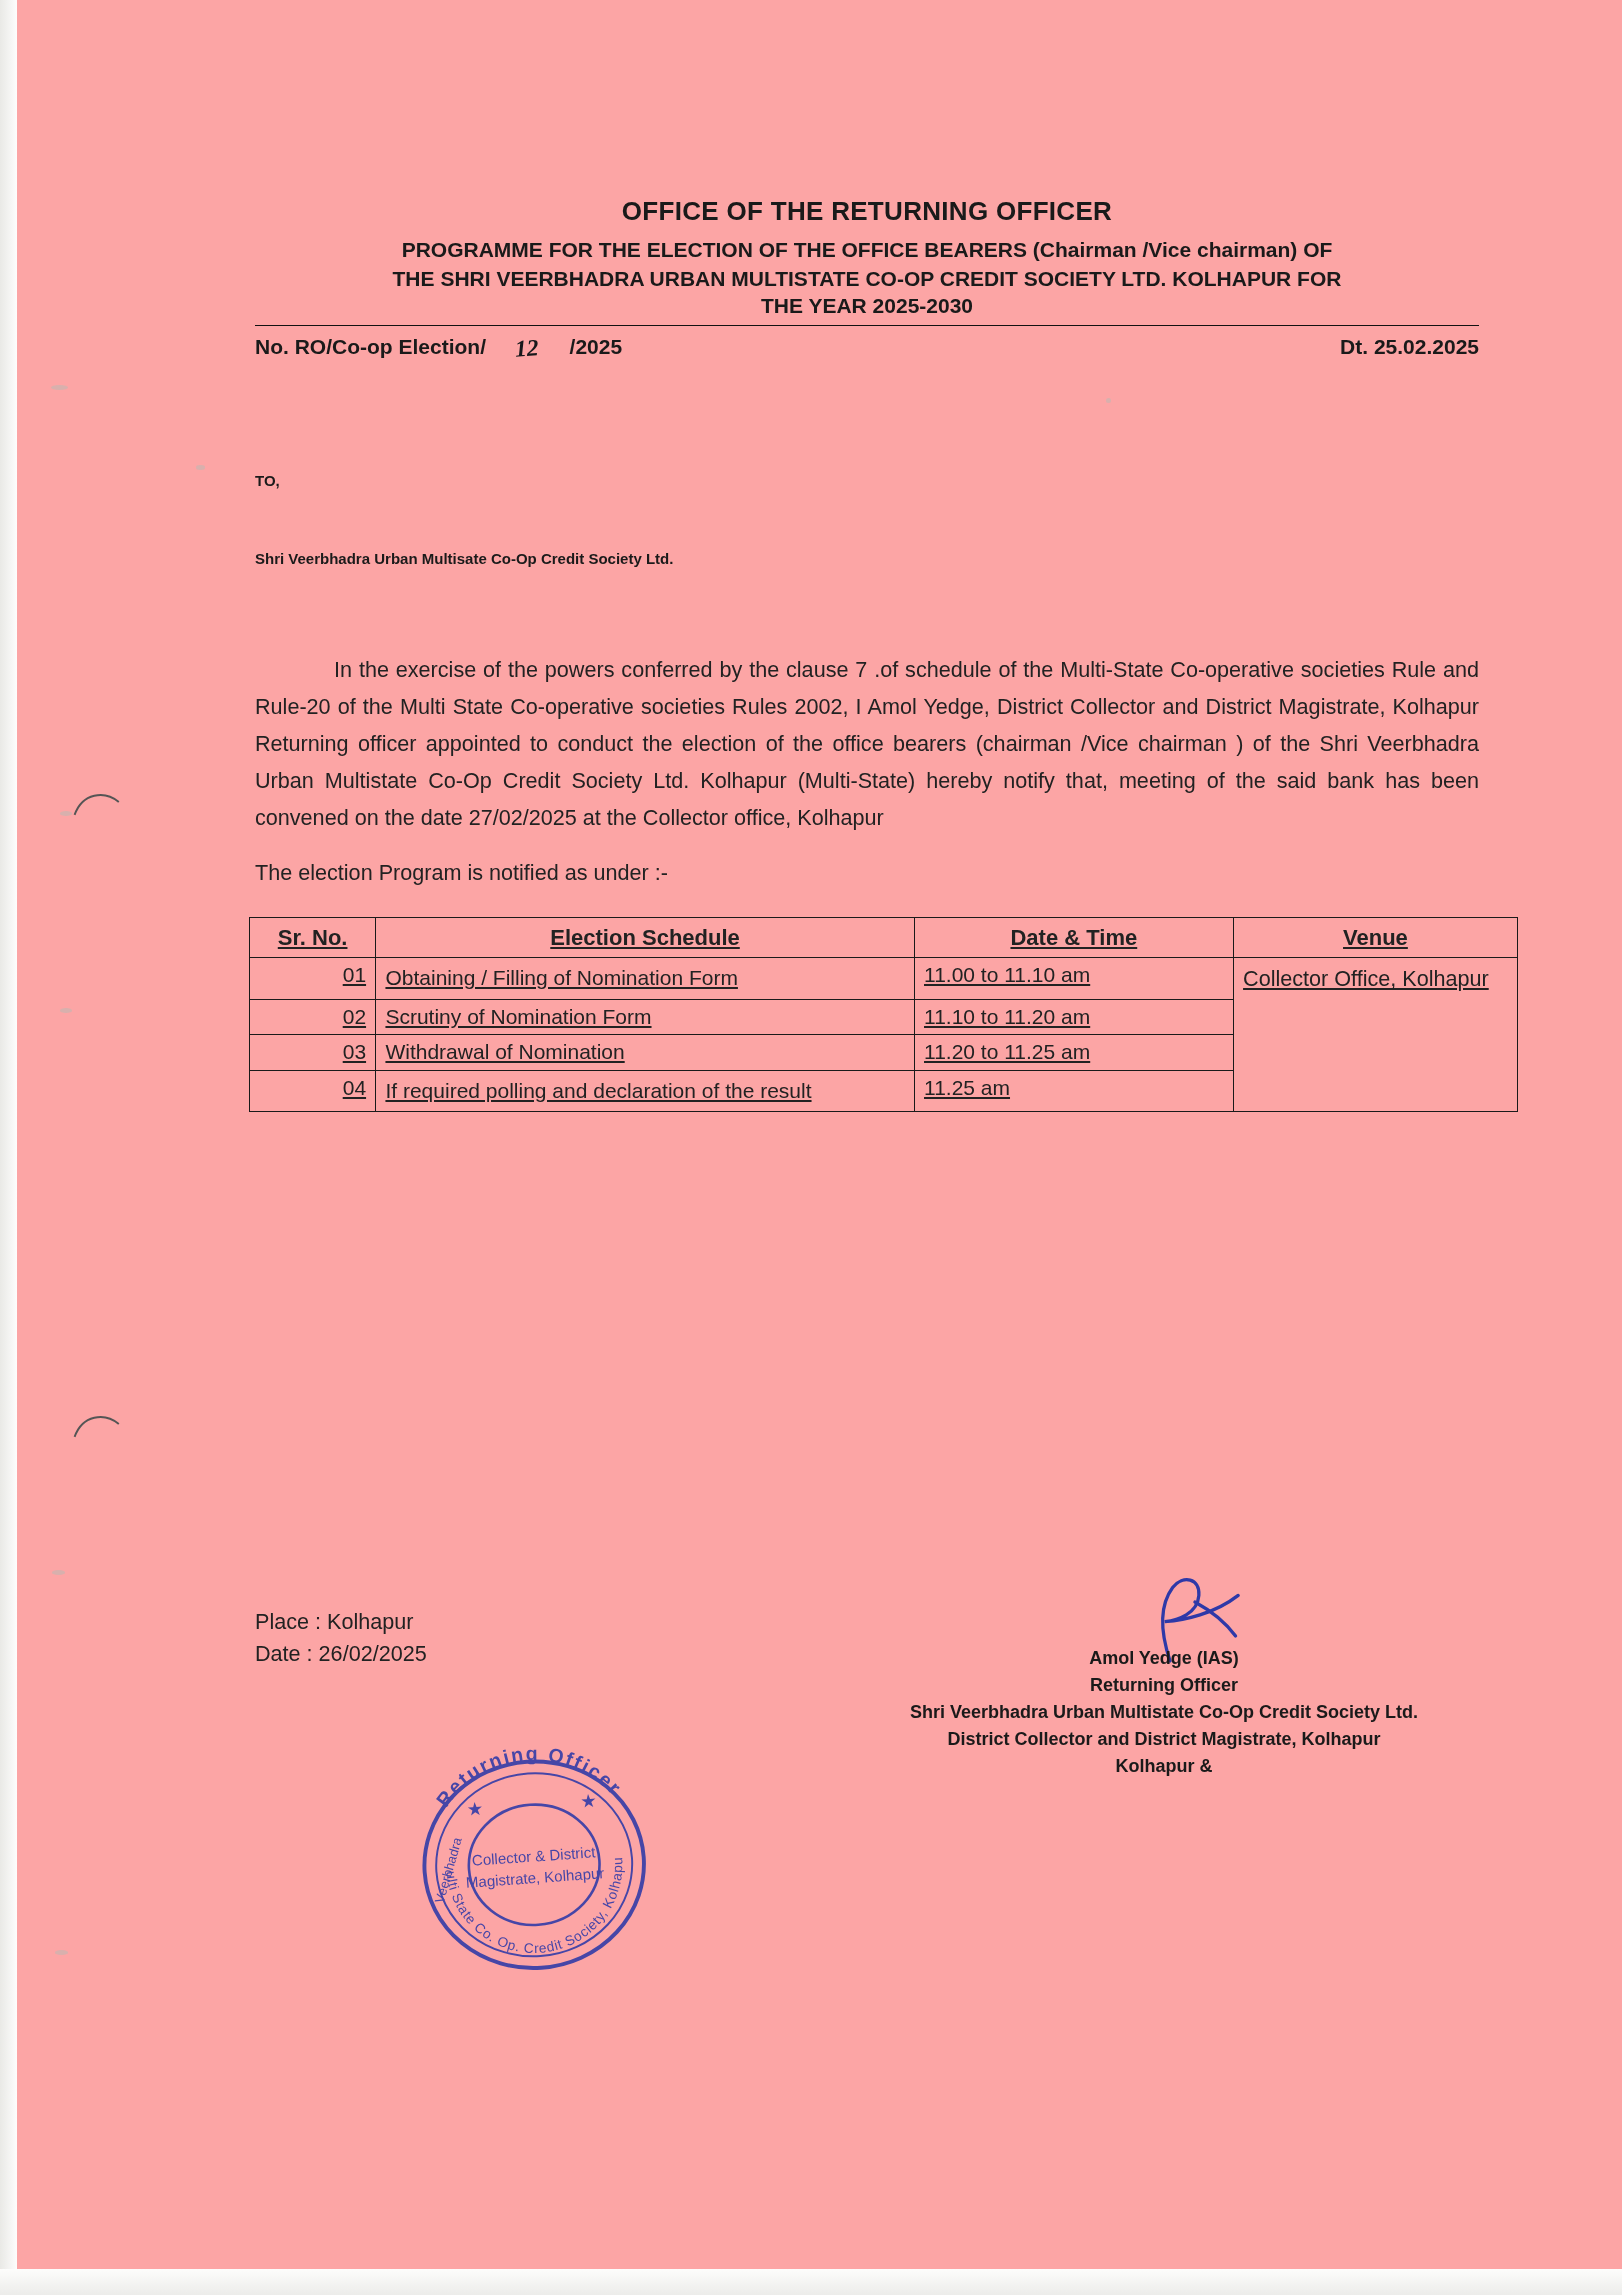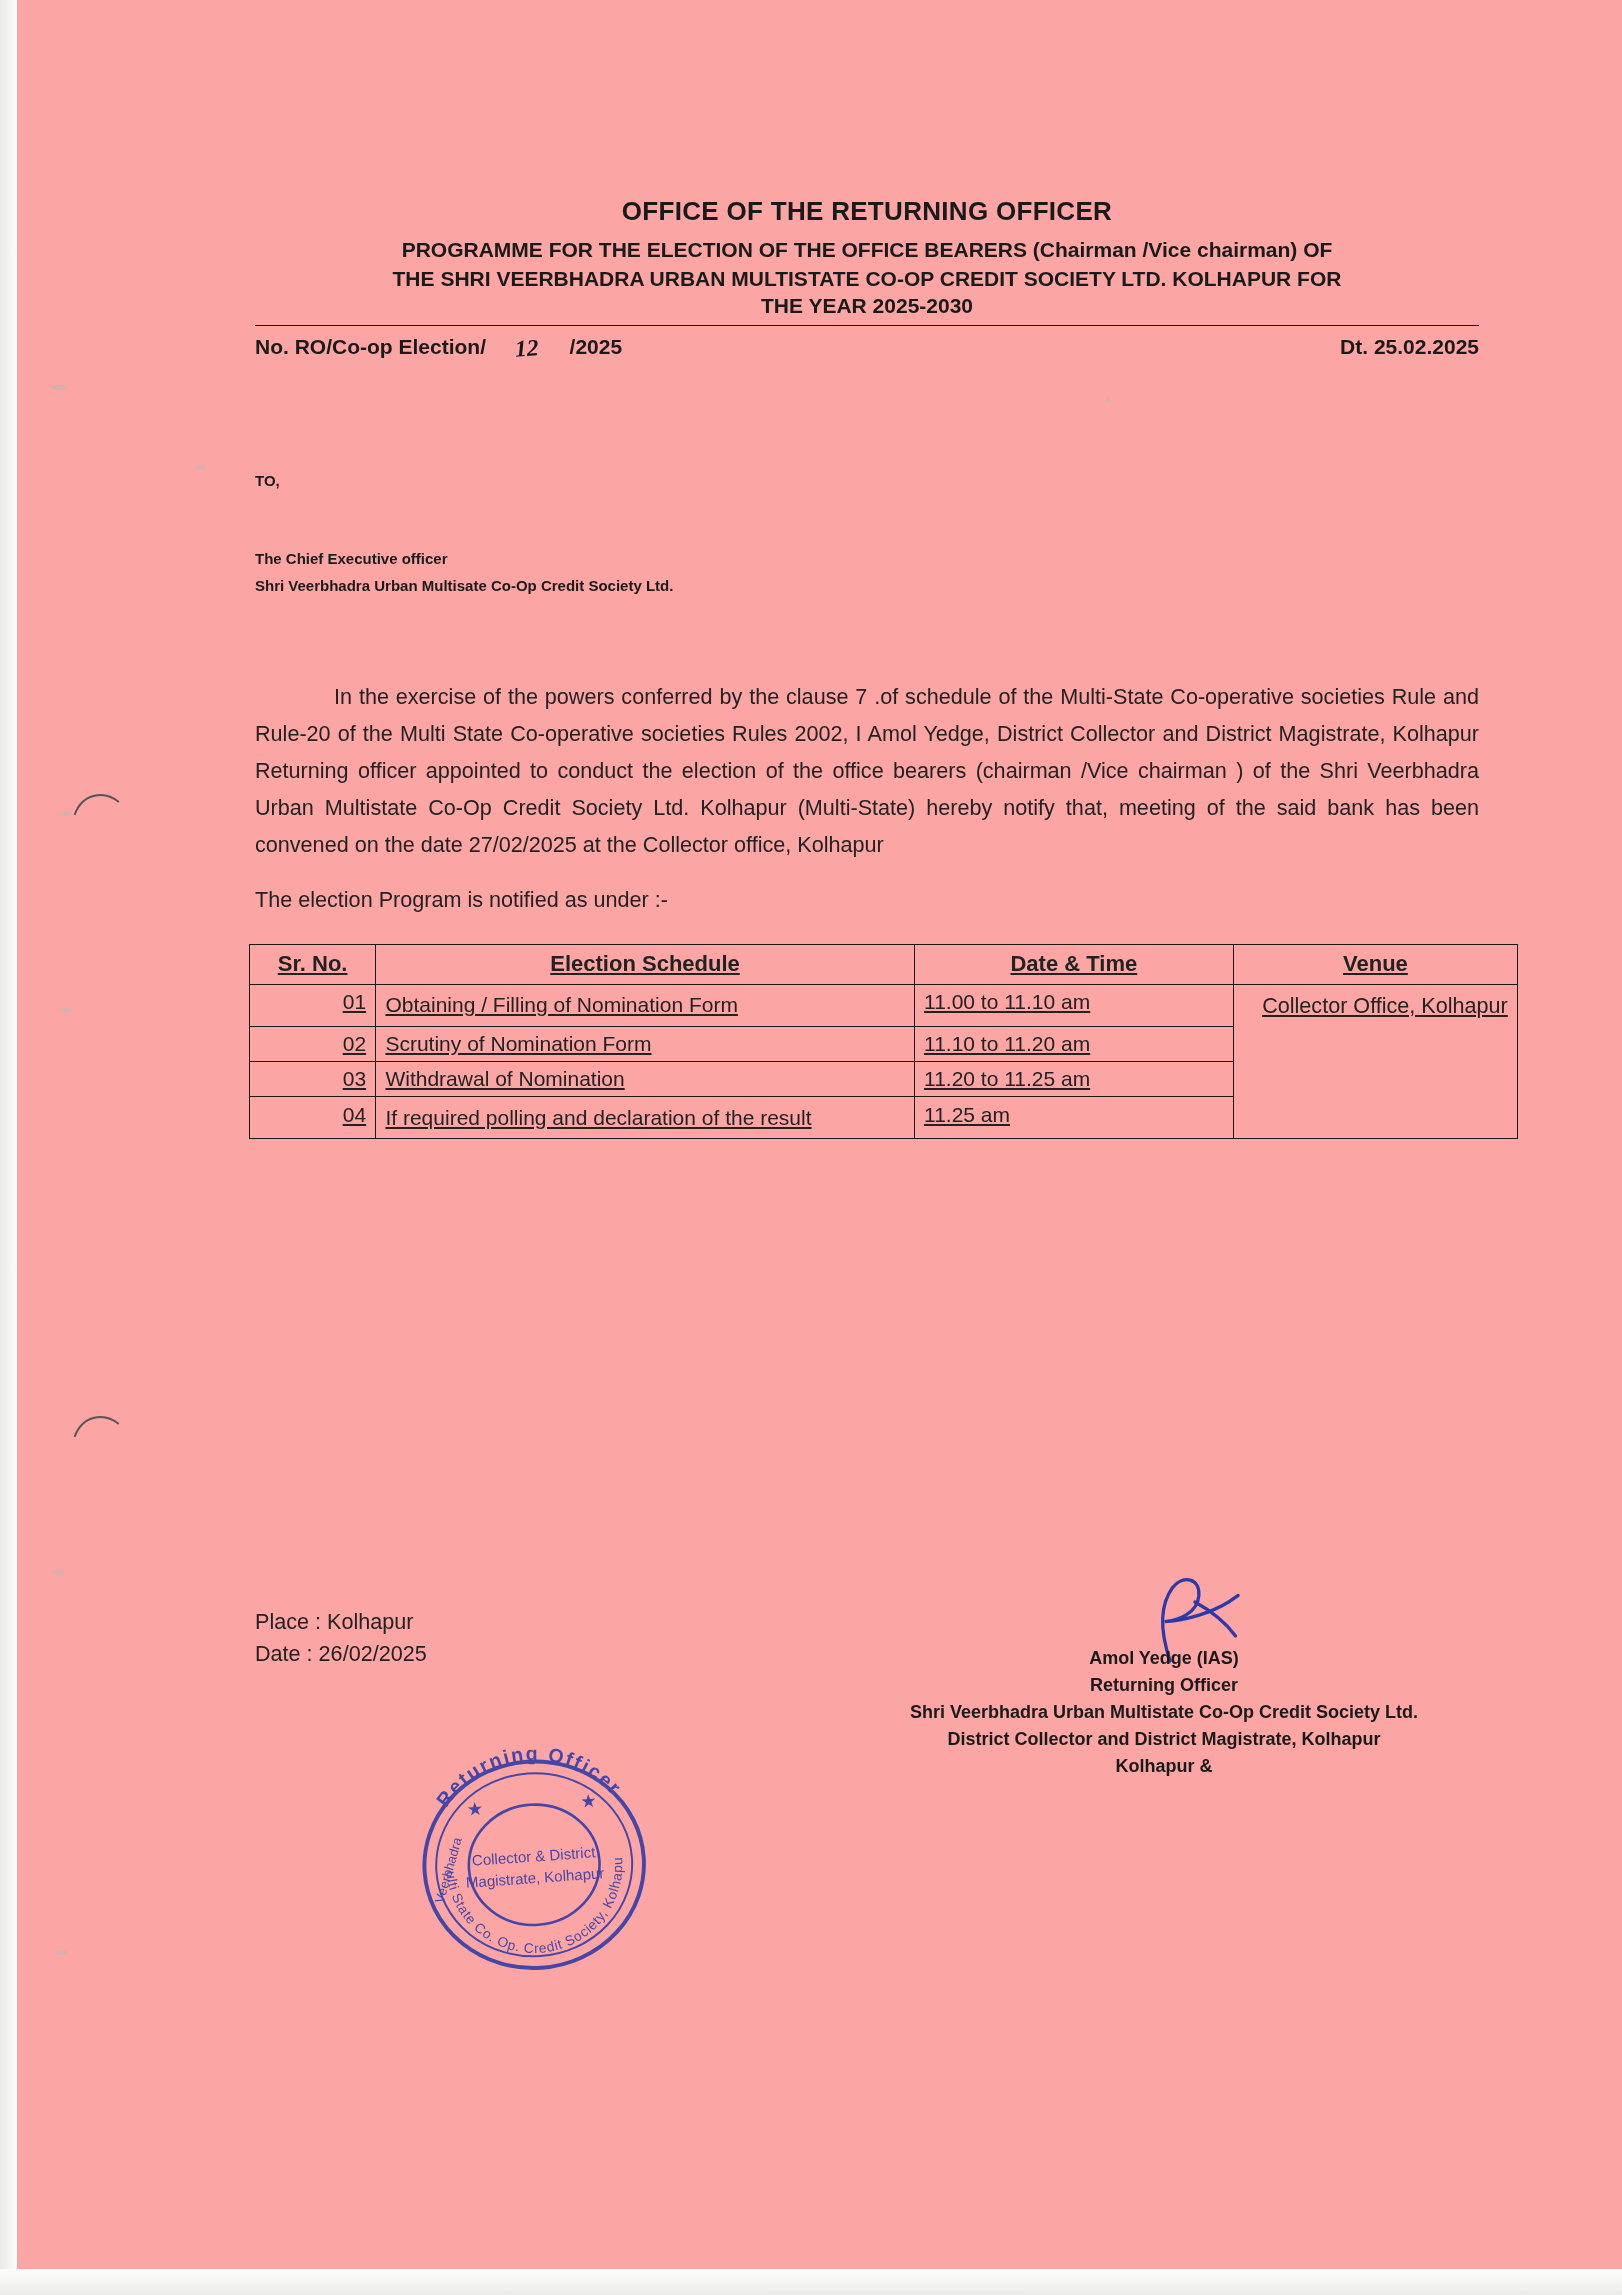--- a/index.html
+++ b/index.html
@@ -135,21 +135,21 @@
     text-align: center;
     font-weight: bold;
     font-size: 22px;
     padding: 6.5px 9.2px;
   }
   td.sr { width: 111px; text-align: right; padding-right: 14.4px; }
   td.desc { width: 543px; }
   td.dt { width: 314px; }
   td.venue {
     width: 275px;
-    text-align: right;
+    text-align: left;
     vertical-align: middle;
     font-size: 21.6px;
     line-height: 1.45;
   }
   .cell-two-line { line-height: 1.45; }
 
   .footer {
     position: absolute;
     left: 255px;
     top: 1606px;
@@ -237,21 +237,20 @@
     <div class="refrow">
       <span class="ref-no-label">No. RO/Co-op Election/</span>
       <span class="ref-handwritten">12</span>
       <span class="ref-year">/2025</span>
       <span class="spacer"></span>
       <span class="ref-date">Dt.  25.02.2025</span>
     </div>
 
     <div class="to-block">
       <div class="to-word">TO,</div>
-      <div class="to-line">The Chief Executive officer</div>
       <div class="to-line">Shri Veerbhadra Urban Multisate Co-Op Credit Society Ltd.</div>
     </div>
 
     <p class="body-para"><span class="indent"></span><span>In the exercise of the powers  conferred by the clause 7 .of schedule of the Multi-State Co-operative societies Rule and Rule-20 of the Multi State Co-operative societies Rules 2002, I Amol Yedge, District Collector and District Magistrate, Kolhapur Returning officer appointed to conduct the election of the office bearers (chairman /Vice chairman ) of the Shri Veerbhadra Urban Multistate Co-Op Credit Society Ltd. Kolhapur (Multi-State) hereby notify that, meeting of the said bank has been convened on the date 27/02/2025 at the Collector office, Kolhapur</span></p>
 
     <p class="notified">The election Program is notified as under :-</p>
 
     <table class="sched">
       <thead>
         <tr>

